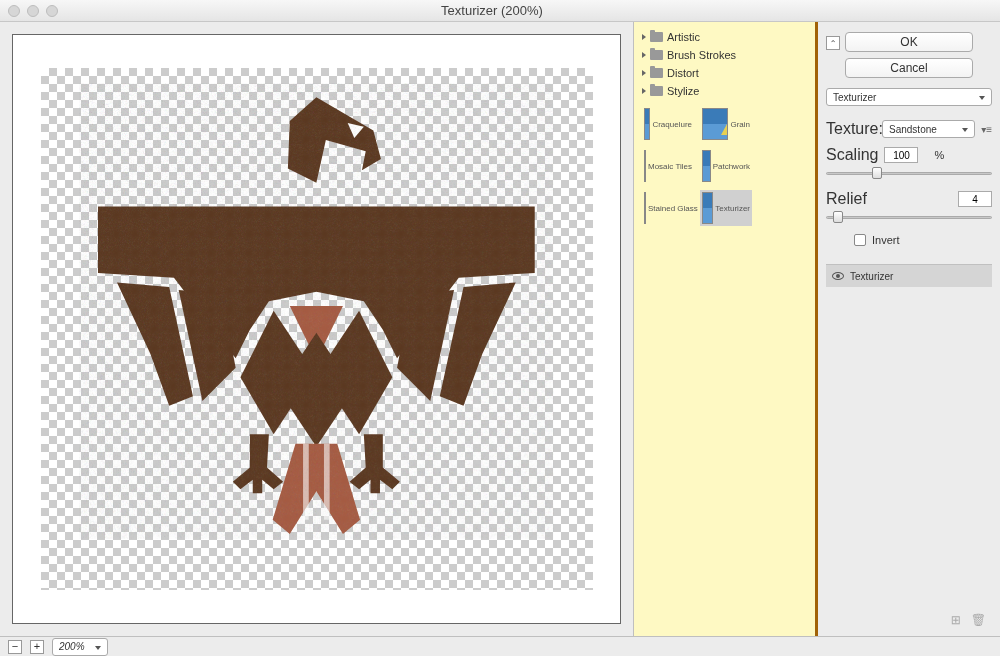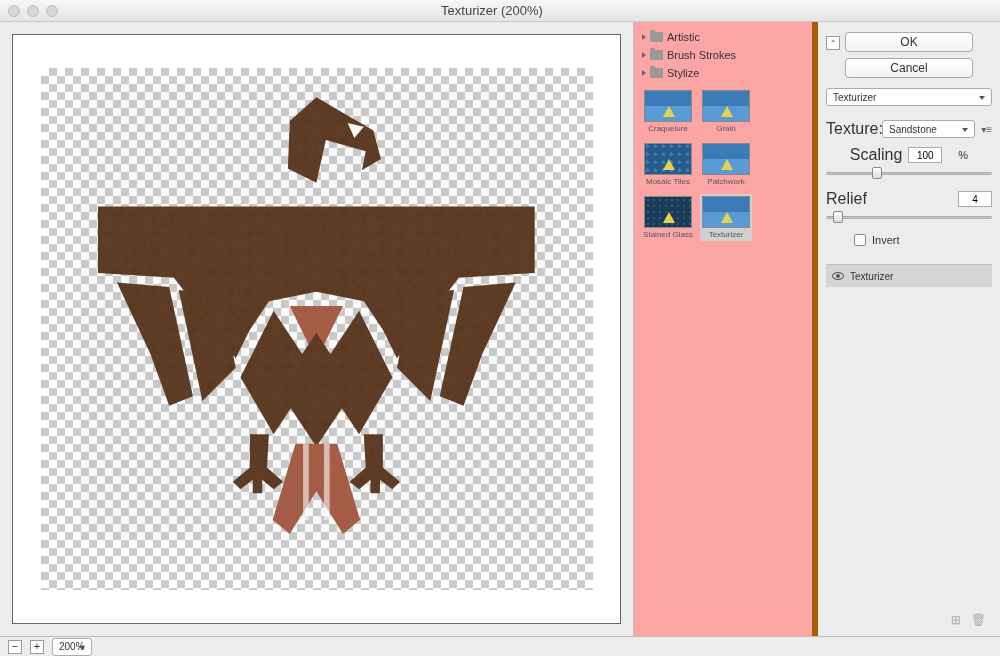--- a/index.html
+++ b/index.html
@@ -21,28 +21,28 @@
       linear-gradient(-45deg,#ccc 25%,transparent 25%),
       linear-gradient(45deg,transparent 75%,#ccc 75%),
       linear-gradient(-45deg,transparent 75%,#ccc 75%);
     background-size:16px 16px;
     background-position:0 0,0 8px,8px -8px,-8px 0;
     background-color:#fff;
     display:flex; align-items:center; justify-content:center;
   }
   .eagle { width:86%; position:relative; top:-18px; }
   
-  .filter-panel { flex:0 0 184px; background:#fca5a5; border-right:6px solid #a16207; display:flex; flex-direction:column; padding:6px 4px; }
+  .filter-panel { flex:0 0 184px; background:#fef9c3; border-right:3px solid #a16207; display:flex; flex-direction:column; padding:6px 4px; }
   .cat { display:flex; align-items:center; gap:4px; padding:3px 4px; cursor:pointer; }
   .tri { width:0; height:0; border-left:4px solid #666; border-top:3px solid transparent; border-bottom:3px solid transparent; }
   .tri.open { border-left:3px solid transparent; border-right:3px solid transparent; border-top:5px solid #666; }
   .folder { width:13px; height:10px; background:#999; border-radius:1px; position:relative; }
   .folder::before { content:""; position:absolute; top:-2px; left:0; width:5px; height:3px; background:#999; border-radius:1px 1px 0 0; }
   .thumbs { display:flex; flex-wrap:wrap; gap:6px; padding:6px 4px; }
-  .thumb { width:52px; display:flex; flex-direction:column; align-items:center; gap:2px; padding:2px; cursor:pointer; }
+  .thumb { width:52px; display:flex; flex-direction:row; align-items:center; gap:2px; padding:2px; cursor:pointer; }
   .thumb.sel { background:#d0d0d0; }
   .th-img { width:48px; height:32px; border:1px solid #888; background: linear-gradient(to bottom,#3a7bb8 0%,#3a7bb8 50%,#5b9bd5 50%,#5b9bd5 100%); position:relative; overflow:hidden; }
   .th-img::after { content:""; position:absolute; bottom:4px; left:18px; width:0; height:0; border-left:6px solid transparent; border-right:6px solid transparent; border-bottom:11px solid #e8d050; }
   .th-mosaic { background: radial-gradient(circle at 30% 30%, #3a7bb8 2px, #2a5b88 2px), radial-gradient(circle at 70% 60%, #5b9bd5 2px, #2a5b88 2px); background-size:8px 8px; }
   .th-stained { background: radial-gradient(circle,#2a5b88 30%,#1a3b58 30%); background-size:6px 6px; }
   .thumb-label { font-size:8px; color:#555; text-align:center; white-space:nowrap; }
   
   .controls { flex:1; background:#ececec; padding:6px 8px; display:flex; flex-direction:column; }
   .btn-row { display:flex; justify-content:center; padding:4px 0 2px; position:relative; }
   .collapse-icon { position:absolute; left:0; top:8px; width:14px; height:14px; border:1px solid #999; background:#fff; display:flex; align-items:center; justify-content:center; font-size:8px; cursor:pointer;}
@@ -62,21 +62,21 @@
   
   .layer-panel { margin-top:16px; border-top:1px solid #c0c0c0; flex:1; display:flex; flex-direction:column;}
   .layer-row { display:flex; align-items:center; background:#d5d5d5; height:22px; padding:0 6px; gap:6px; font-size:10px; }
   .eye { width:12px; height:8px; border:1px solid #555; border-radius:50%; position:relative;}
   .eye::after{content:"";position:absolute;top:1px;left:3px;width:4px;height:4px;background:#555;border-radius:50%;}
   .layer-gap { flex:1; }
   .layer-foot { height:20px; display:flex; align-items:center; justify-content:flex-end; gap:10px; padding:0 6px; color:#aaa; font-size:12px;}
   
   .zoombar { height:20px; background:#ececec; border-top:1px solid #bfbfbf; display:flex; align-items:center; padding:0 8px; gap:8px; font-size:10px;}
   .zoom-btn { width:14px; height:14px; border:1px solid #999; background:#fff; display:flex; align-items:center; justify-content:center; font-size:11px; cursor:pointer; line-height:1;}
-  .zoom-dd { width:40px; }
+  .zoom-dd { width:56px;font-style:italic; }
 </style>
 </head>
 <body>
 
 <div class="titlebar">
   <div class="traffic-lights">
     <div class="tl"></div>
     <div class="tl"></div>
     <div class="tl"></div>
   </div>
@@ -135,20 +135,25 @@
         <span>Artistic</span>
       </div>
     <div class="cat">
         <span class="tri"></span>
         <span class="folder"></span>
         <span>Brush Strokes</span>
       </div>
     <div class="cat">
         <span class="tri"></span>
         <span class="folder"></span>
+        <span>Distort</span>
+      </div>
+    <div class="cat">
+        <span class="tri"></span>
+        <span class="folder"></span>
         <span>Stylize</span>
       </div>
     <div class="thumbs">
       <div class="thumb">
           <div class="th-img"></div>
           <div class="thumb-label">Craquelure</div>
         </div>
       <div class="thumb">
           <div class="th-img"></div>
           <div class="thumb-label">Grain</div>
@@ -188,21 +193,21 @@
     </div>
 
     <div class="row">
       <span class="label">Texture:</span>
       <div class="dropdown" style="flex:1">
           <span>Sandstone</span>
         </div>
       <span style="font-size:10px;color:#666">▾≡</span>
     </div>
 
-    <div class="row" style="justify-content:center">
+    <div class="row" style="justify-content:flex-start">
       <span class="label left">Scaling</span>
       <span style="display:flex;align-items:center;gap:16px">
         <input class="num-input" value="100" style="">
         <span>%</span>
       </span>
     </div>
     <div class="slider">
         <div class="slider-track"></div>
         <div class="slider-thumb" style="left:28%"></div>
       </div>

